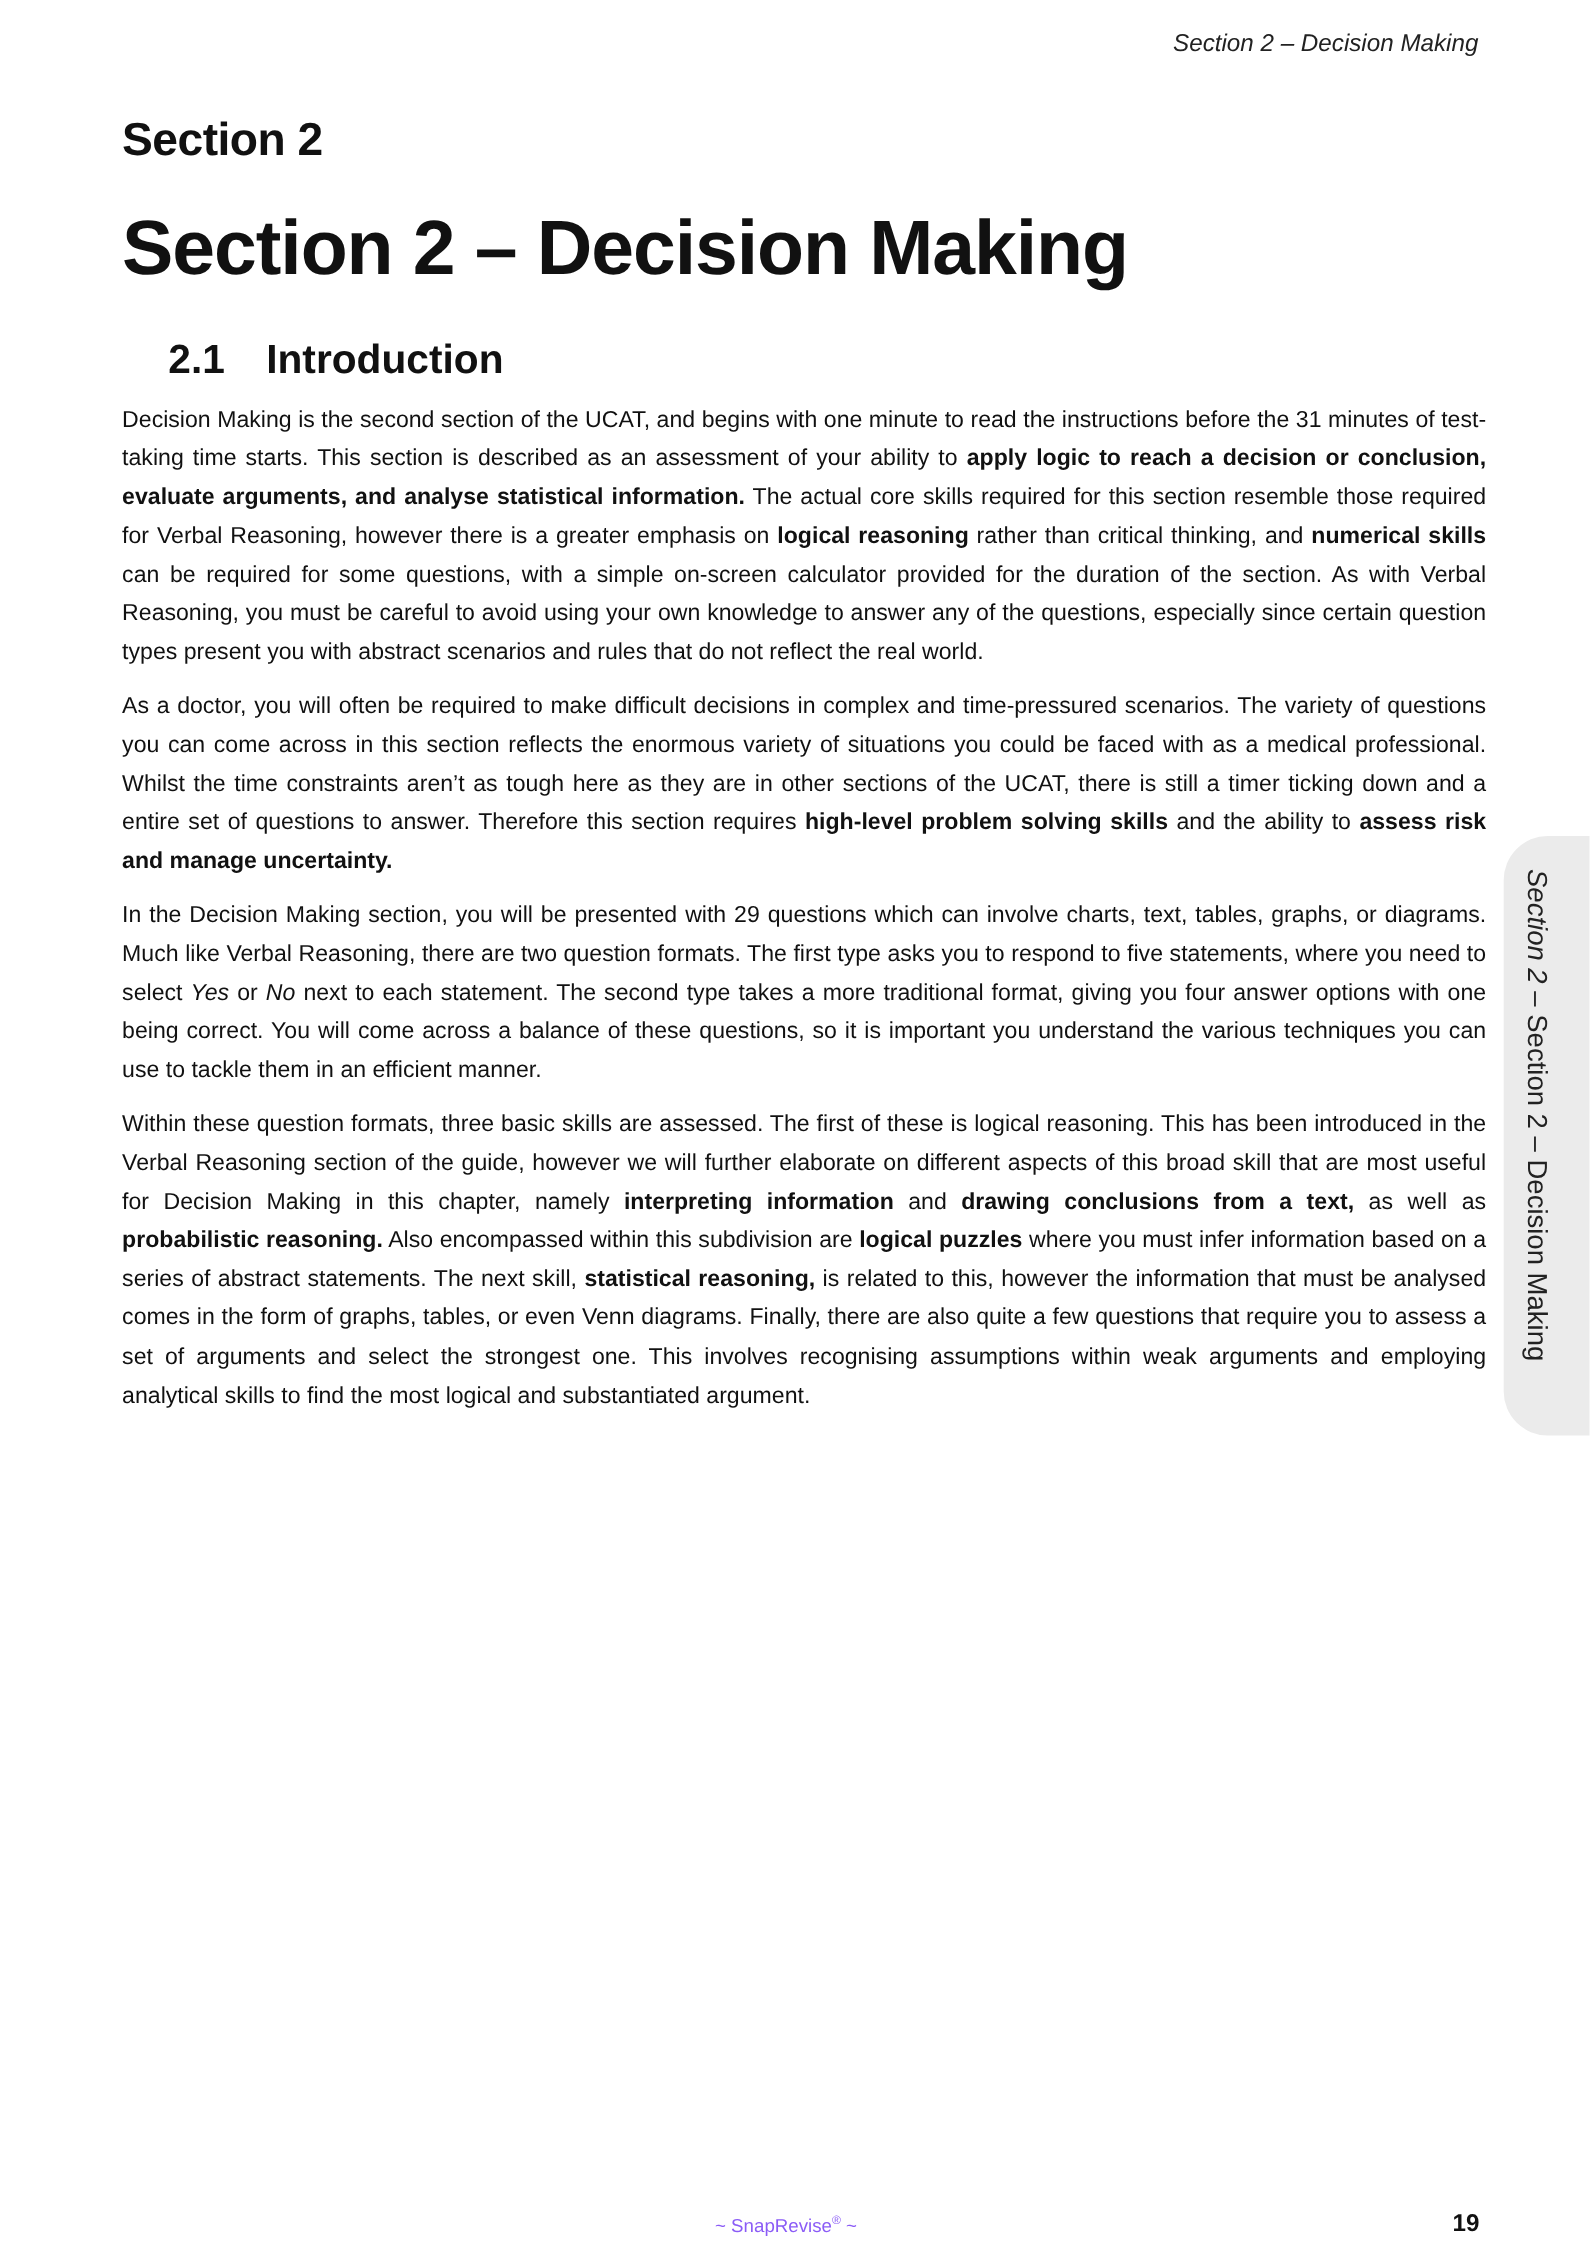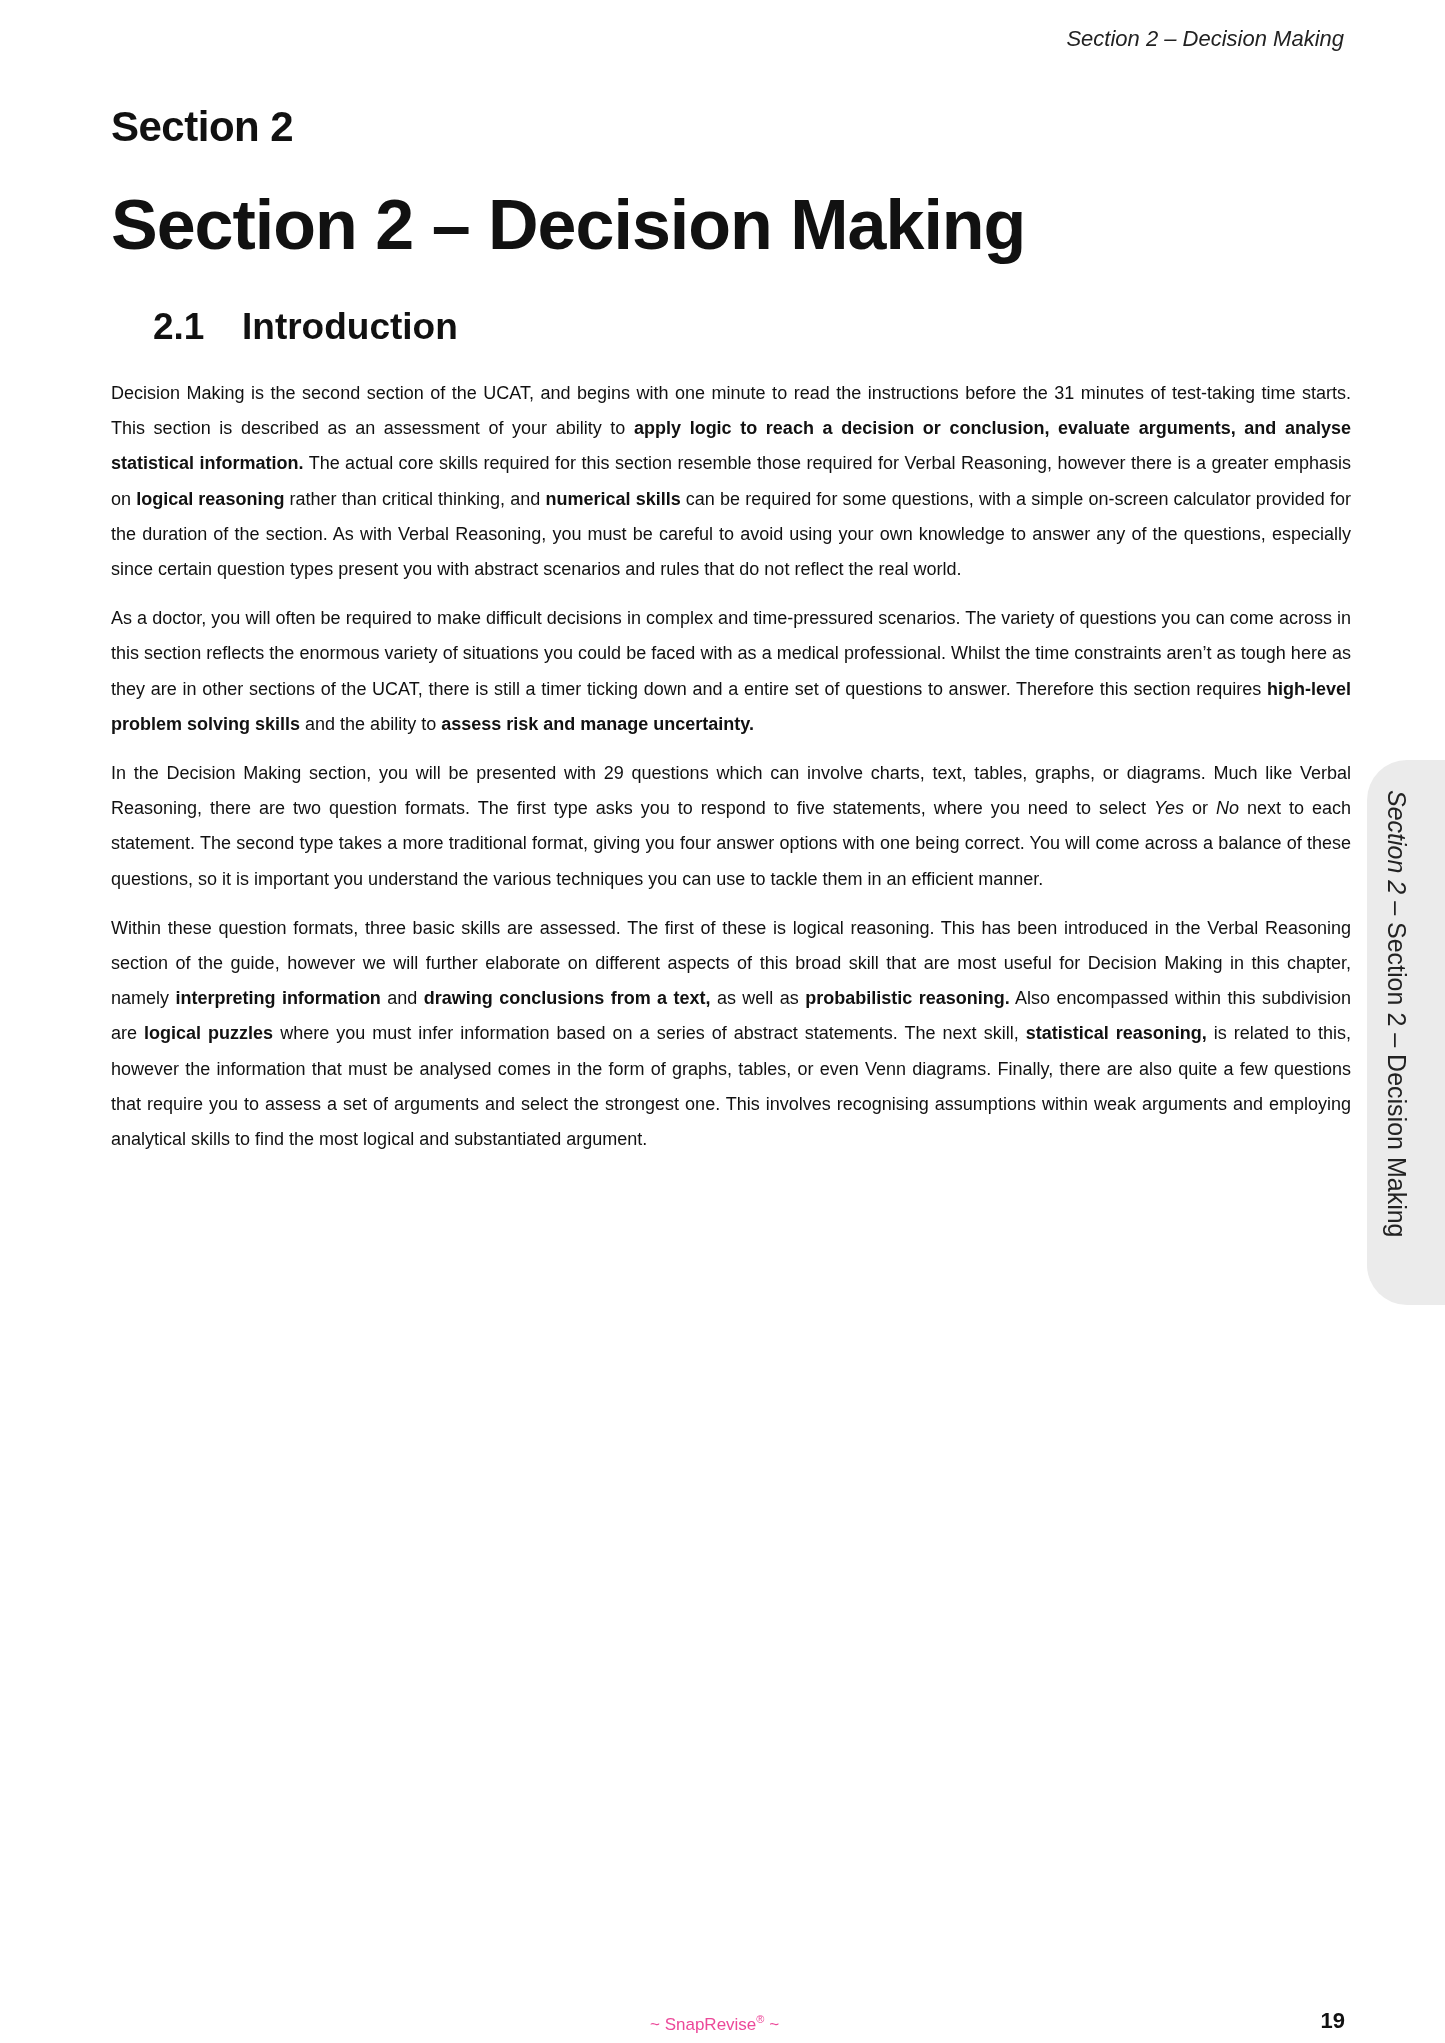--- a/index.html
+++ b/index.html
@@ -2,27 +2,27 @@
 <html><head>
 <meta charset="utf-8">
 <style>
   html, body { margin: 0; padding: 0; background: #ffffff; }
   body { width: 1445px; height: 2043px; position: relative; overflow: hidden; color: #111; font-family: "Liberation Sans", sans-serif; }
   .running-header { position: absolute; top: 26px; right: 101px; font-size: 22px; font-style: italic; color: #222; }
   .section-label { position: absolute; top: 103px; left: 111px; font-size: 42px; font-weight: bold; letter-spacing: -0.5px; margin: 0; }
   .chapter-title { position: absolute; top: 185px; left: 111px; font-size: 70px; font-weight: bold; letter-spacing: -1px; margin: 0; }
   .subsection { position: absolute; top: 306px; left: 111px; font-size: 37px; font-weight: bold; margin: 0; }
   .subsection .num { display: inline-block; width: 89px; margin-left: 42px; }
-  .body-text { position: absolute; top: 376px; left: 111px; width: 1240px; font-size: 18px; line-height: 35.2px; text-align: justify; }
+  .body-text { position: absolute; top: 364px; left: 111px; width: 1240px; font-size: 21px; line-height: 35.2px; text-align: justify; }
   .body-text p { margin: 0 0 14px 0; }
   .body-text b { font-weight: bold; }
   .side-tab { position: absolute; left: 1367px; top: 760px; width: 78px; height: 545px; background: #ebebeb; border-radius: 40px 0 0 40px; }
   .side-tab-text { position: absolute; left: 1382px; top: 790px; writing-mode: vertical-rl; font-size: 25px; color: #222; white-space: nowrap; }
   .side-tab-text i { font-style: italic; }
-  .footer-brand { position: absolute; top: 2013px; left: 650px; font-size: 17px; color: #ec4899; }
+  .footer-brand { position: absolute; top: 2013px; left: 650px; font-size: 17px; color: #8b5cf6; }
   .footer-brand sup { font-size: 11px; }
   .page-number { position: absolute; top: 2008px; right: 100px; font-size: 22px; font-weight: bold; text-align: right; }
 </style>
 </head>
 <body>
 
 <div class="running-header">Section 2 – Decision Making</div>
 
 <h2 class="section-label">Section 2</h2>
 <h1 class="chapter-title">Section 2 – Decision Making</h1>

